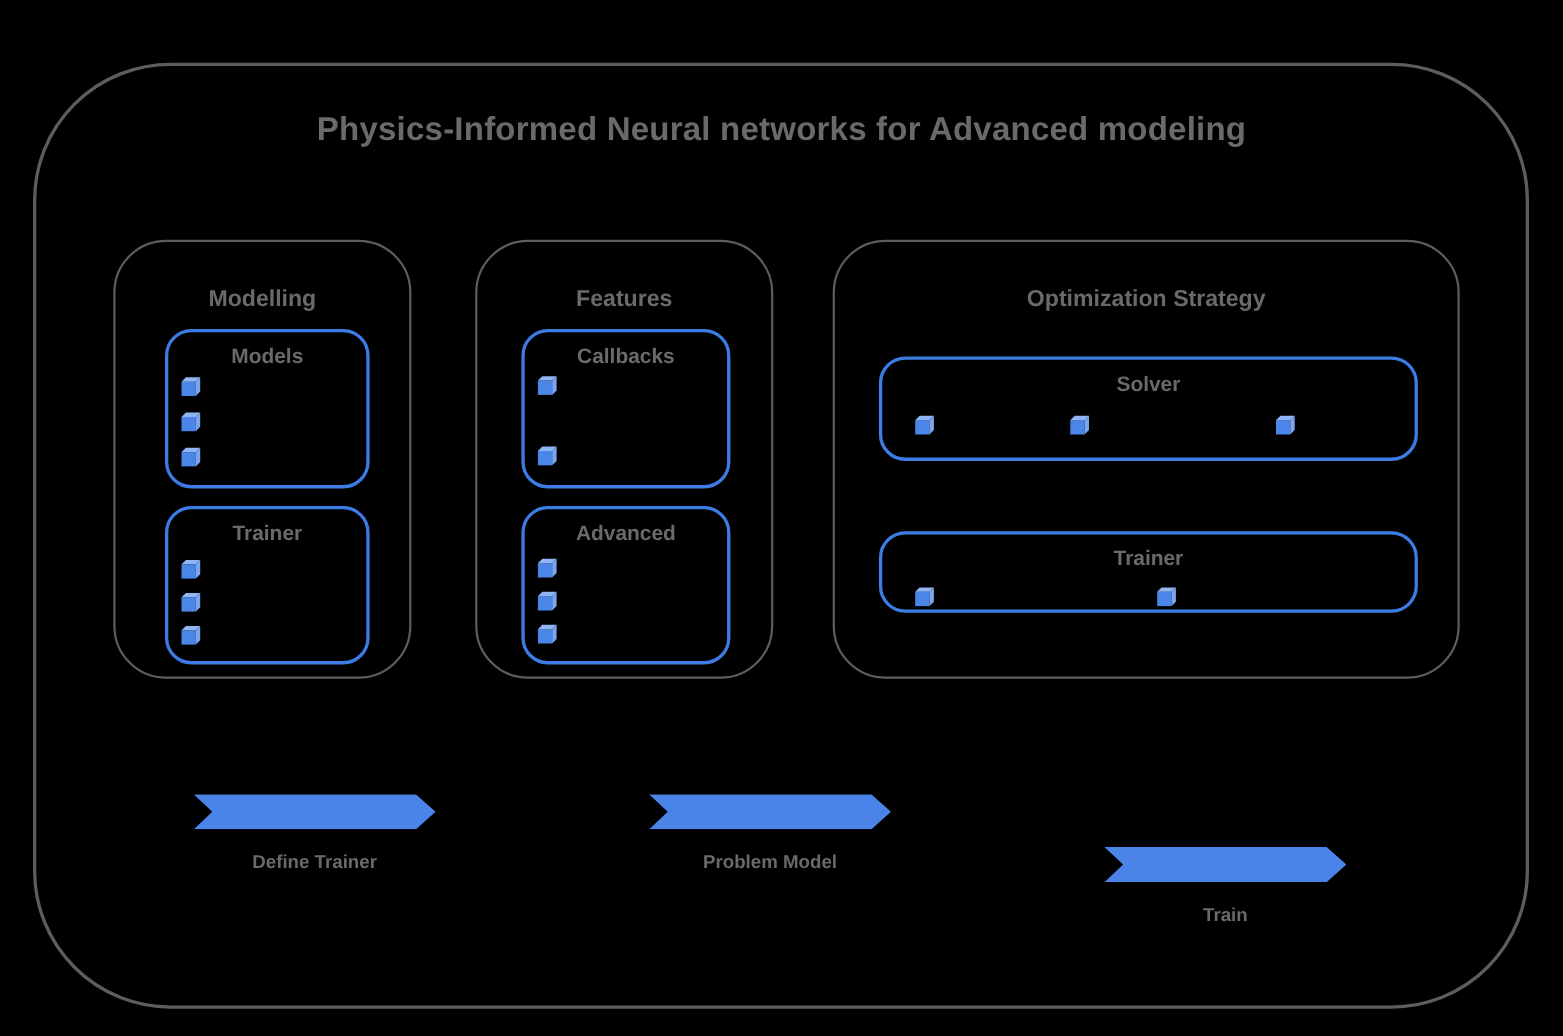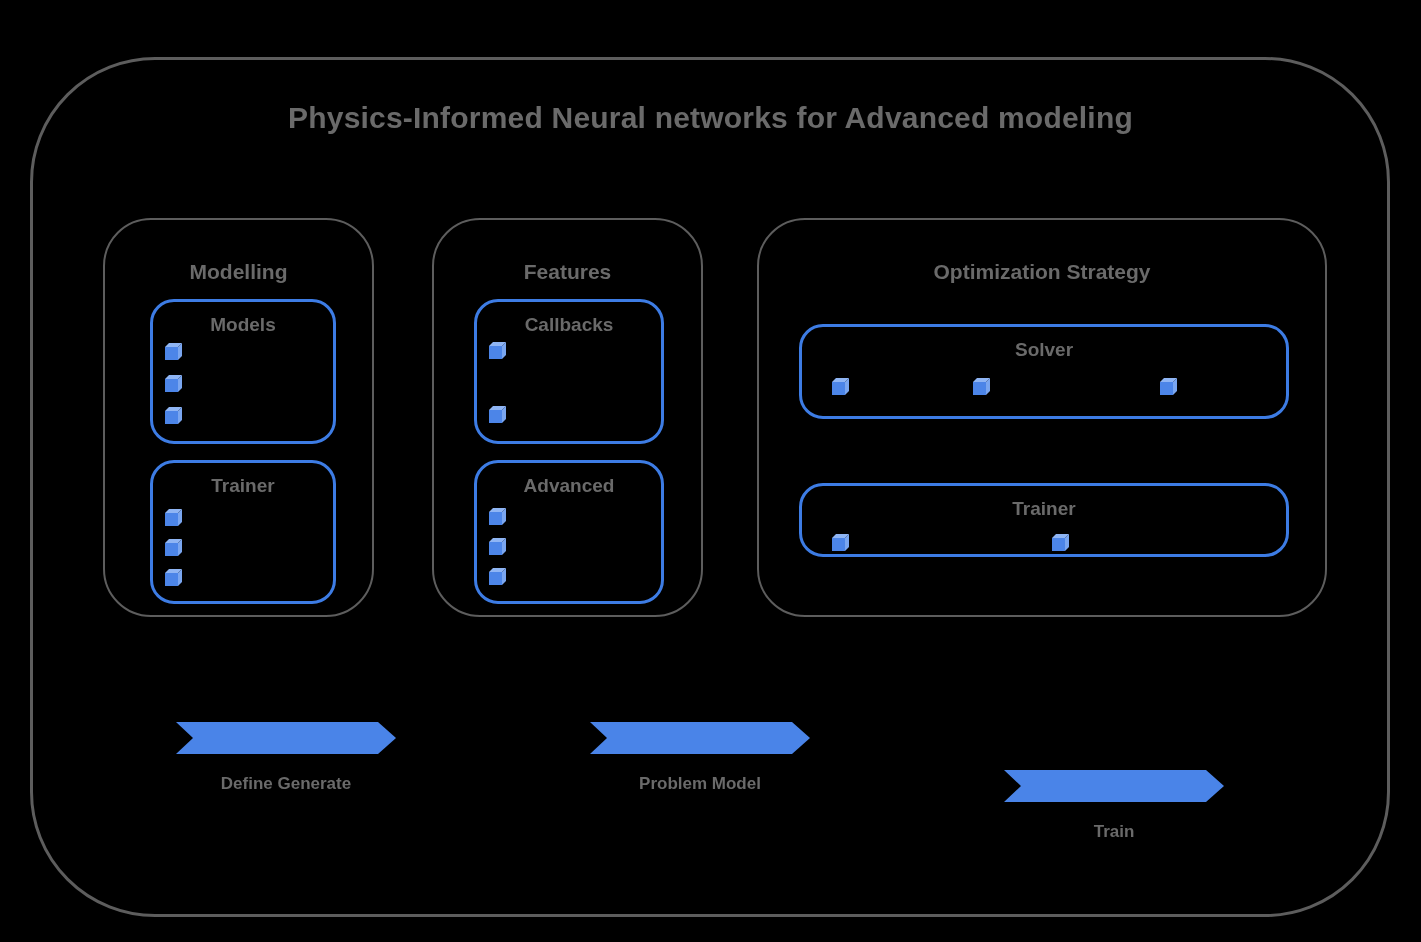--- a/index.html
+++ b/index.html
@@ -149,21 +149,21 @@
       <div class="cubes">
           <div class="cube"></div>
           <div class="cube"></div>
         </div>
     </div>
   </div>
 
   <div class="pipeline">
       <div class="step" style="left: 0px;">
         <div class="chevron"></div>
-        <div class="step-label">Define Generate</div>
+        <div class="step-label">Define Trainer</div>
       </div>
       <div class="step" style="left: 414px;">
         <div class="chevron"></div>
         <div class="step-label">Problem Model</div>
       </div>
       <div class="step" style="left: 828px; margin-top: 48px;">
         <div class="chevron"></div>
         <div class="step-label">Train</div>
       </div>
     </div>

